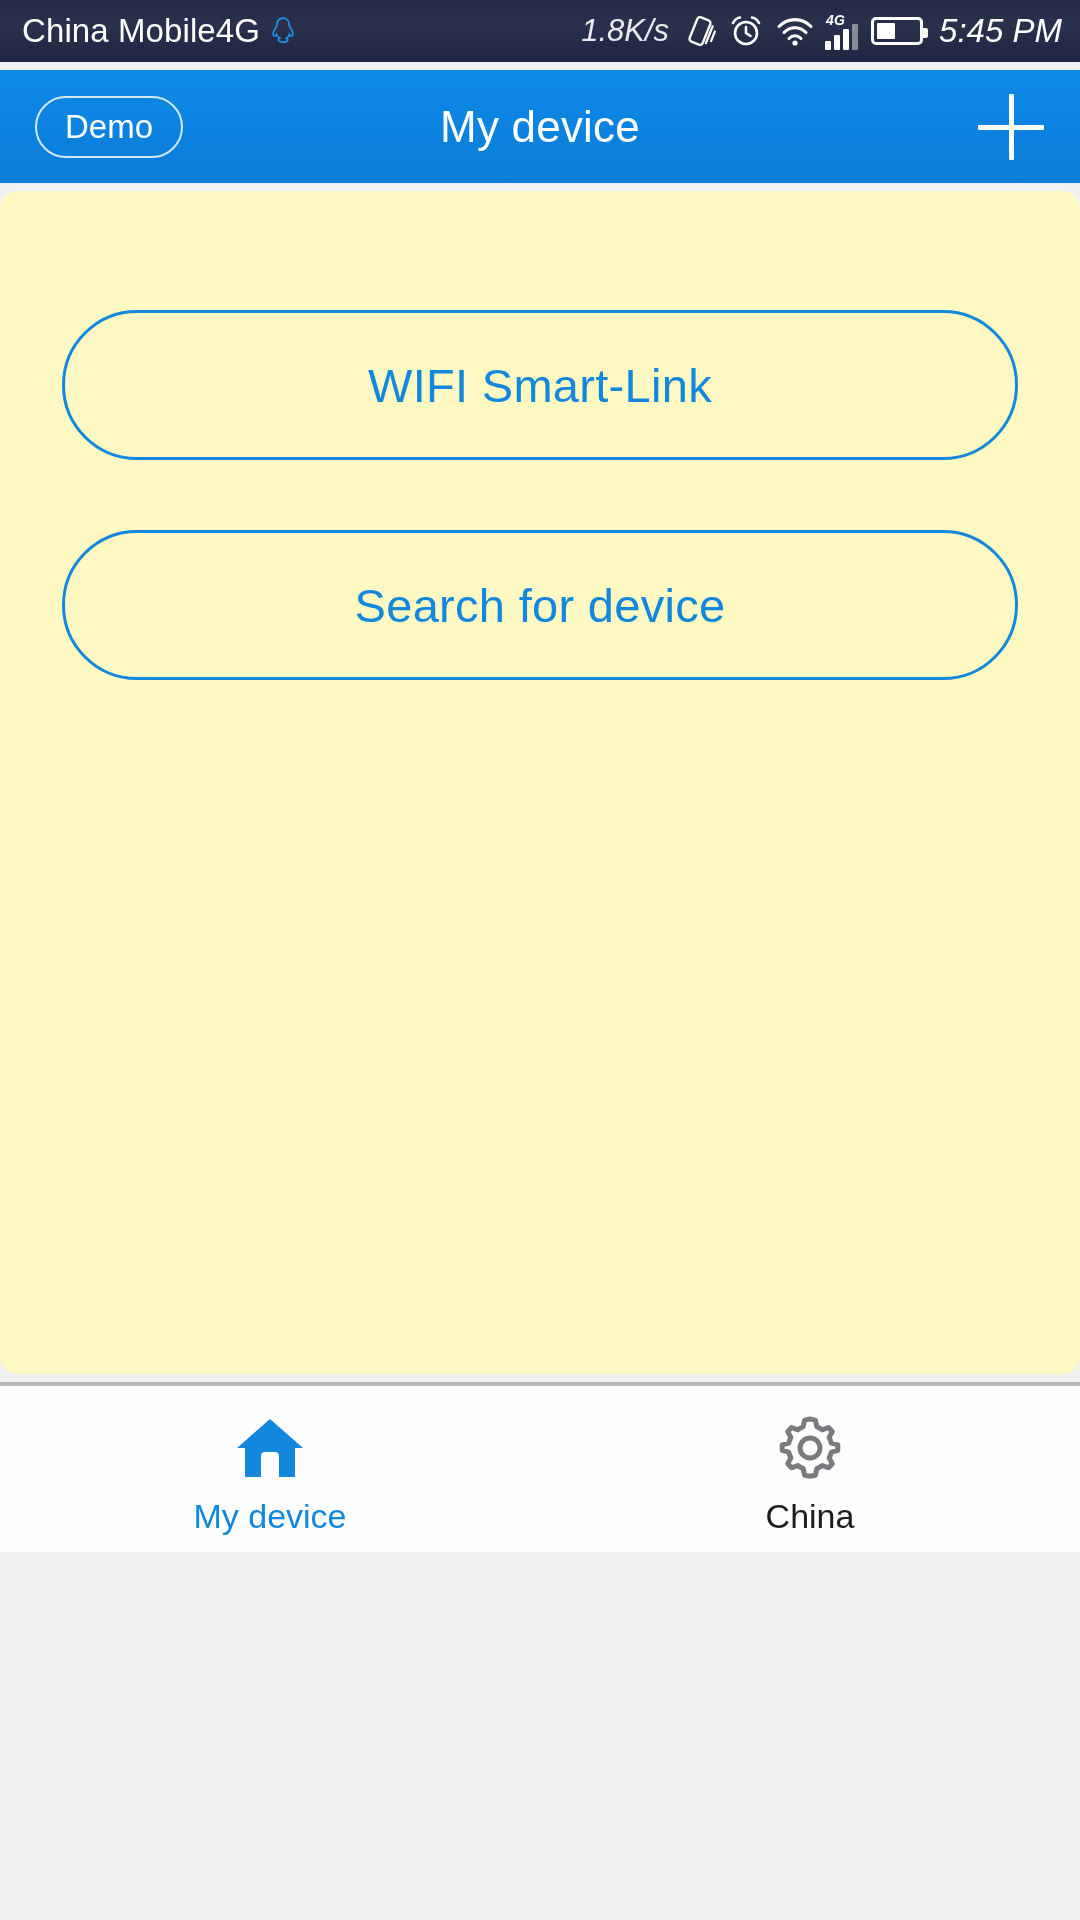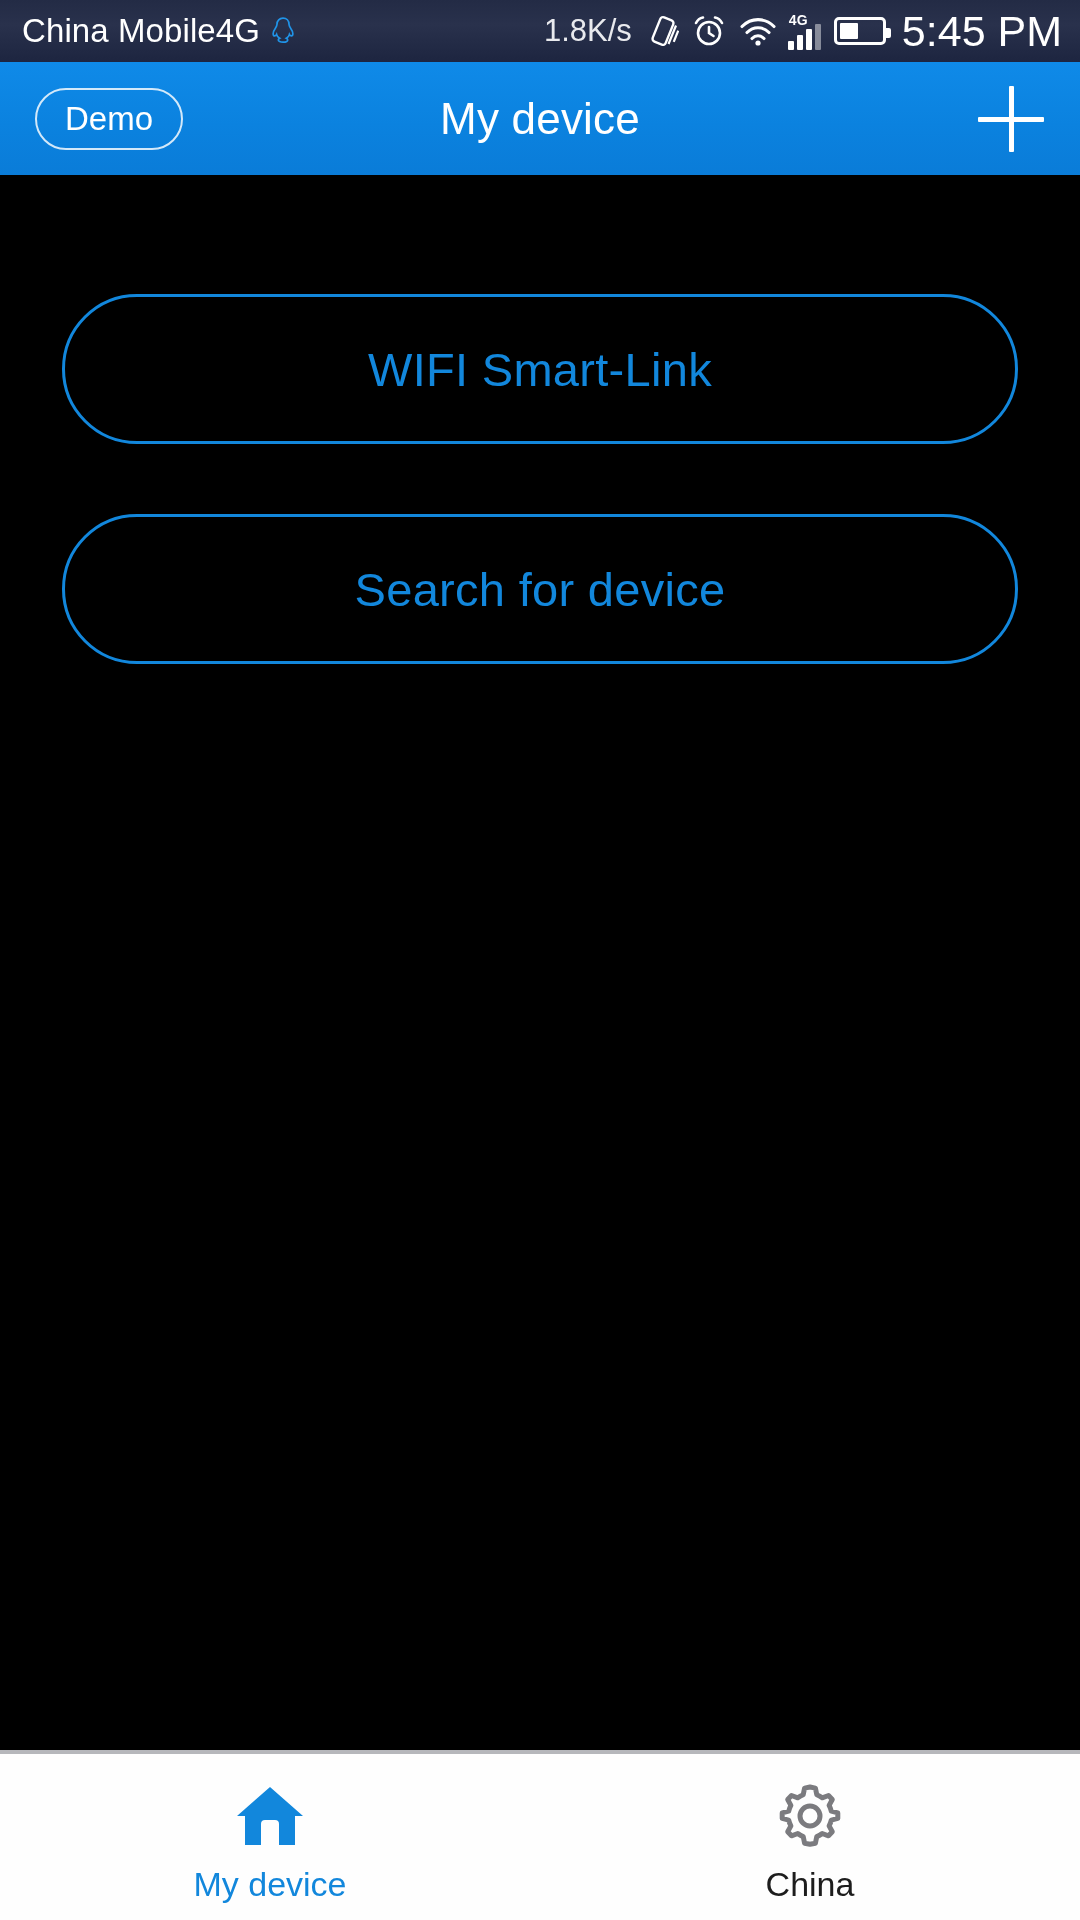--- a/index.html
+++ b/index.html
@@ -2,45 +2,45 @@
 <html><head>
 <meta charset="utf-8">
 <style>
   * { margin:0; padding:0; box-sizing:border-box; }
   html, body {
     width:1080px; height:1920px;
     background:#eff0f1;
     font-family:"Liberation Sans", sans-serif;
     overflow:hidden;
   }
-  .phone { position:relative; width:1080px; height:1920px; display:flex; flex-direction:column; }
+  .phone { position:relative; width:1080px; height:1552px; display:flex; flex-direction:column;gap:8px; }
 
   
   .statusbar {
     height:62px; flex:0 0 62px;
     background:linear-gradient(180deg,#232b45 0%, #29314c 40%, #1d2540 100%);
     display:flex; align-items:center; justify-content:space-between;
     padding:0 18px 0 22px; color:#ffffff;
   }
   .sb-left { display:flex; align-items:center; gap:10px; }
   .carrier { font-size:33px; letter-spacing:.1px; color:#fff; white-space:nowrap; }
   .qq-icon { width:26px; height:30px; display:block; }
-  .sb-right { display:flex; align-items:center; gap:13px; }
+  .sb-right { display:flex; align-items:center; gap:13px;font-style:italic; }
   .netspeed { font-size:31px; color:#e9eaee; white-space:nowrap; margin-right:2px; }
   .sb-ico { display:block; }
   .sig-wrap { display:flex; flex-direction:column; align-items:flex-start; margin-left:-2px; }
   .fourg { font-size:14px; font-weight:bold; line-height:1; margin-bottom:-3px; margin-left:1px; color:#fff;}
   .bars { display:flex; align-items:flex-end; gap:3px; height:26px; }
   .bars i { width:6px; background:#ffffff; display:block; border-radius:1px; }
   .bars i.b1{height:9px;} .bars i.b2{height:15px;} .bars i.b3{height:21px;}
   .bars i.b4{height:26px; background:rgba(255,255,255,.45);}
   .batt { width:52px; height:28px; border:3px solid #fff; border-radius:5px; position:relative; display:flex; align-items:center; }
   .batt:after { content:""; position:absolute; right:-8px; top:8px; width:5px; height:10px; background:#fff; border-radius:0 2px 2px 0; }
   .batt i { display:block; height:16px; width:40%; background:#fff; margin-left:3px; border-radius:1px; }
-  .clock { font-size:43px; color:#fff; white-space:nowrap; margin-left:3px; }
+  .clock { font-size:33px; color:#fff; white-space:nowrap; margin-left:3px; }
 
   
   .header {
     height:113px; flex:0 0 113px;
     background:linear-gradient(180deg,#0f8ae8 0%, #0b82df 55%, #0a7cd8 100%);
     position:relative; display:flex; align-items:center;
   }
   .demo-btn {
     position:absolute; left:35px; top:50%; transform:translateY(-50%);
     height:62px; padding:0 28px; min-width:148px;
@@ -59,21 +59,21 @@
     cursor:pointer;
   }
   .plus-btn span { position:relative; display:block; width:66px; height:66px; }
   .plus-btn span:before, .plus-btn span:after {
     content:""; position:absolute; background:#ffffff; border-radius:1px;
   }
   .plus-btn span:before { left:0; top:31px; width:66px; height:5px; }
   .plus-btn span:after  { top:0; left:31px; height:66px; width:5px; }
 
   
-  .content { flex:1 1 auto; background:#000000; position:relative; }
+  .content { flex:1 1 auto; background:#fef9c3; position:relative;border-radius:18px; }
   .pill-btn {
     position:absolute; left:62px; width:956px; height:150px;
     border:3px solid #1287dc; border-radius:80px;
     background:transparent; color:#1287dc; font-size:47px;
     display:flex; align-items:center; justify-content:center;
     font-family:"Liberation Sans", sans-serif; cursor:pointer;
     letter-spacing:.3px;
   }
   .pill-1 { top:119px; }
   .pill-2 { top:339px; }

